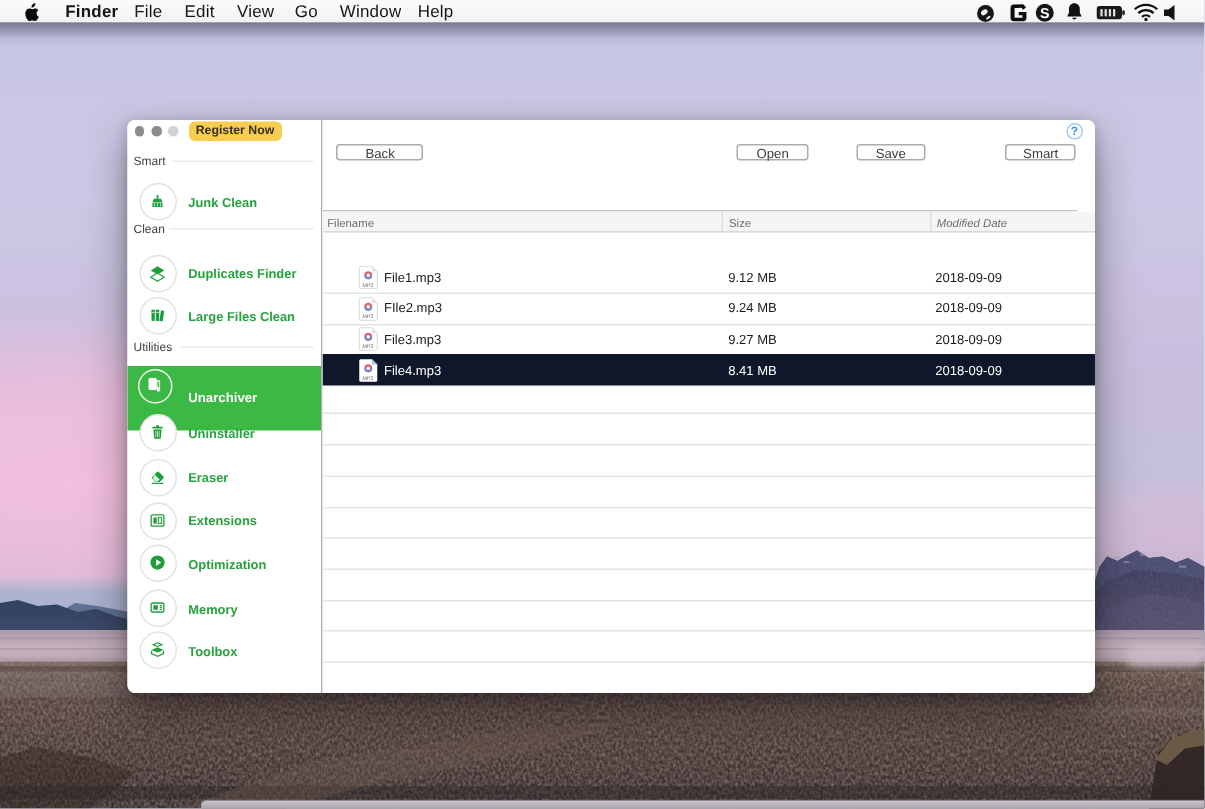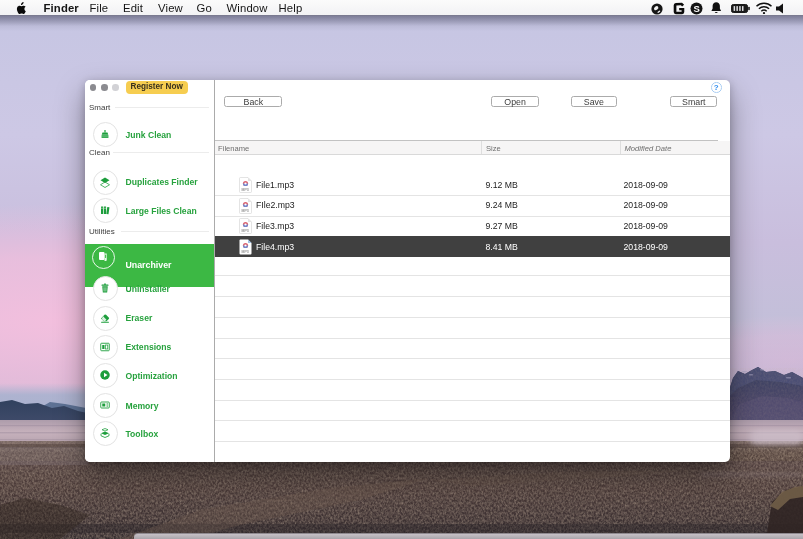--- a/index.html
+++ b/index.html
@@ -398,21 +398,21 @@
           <path d="M18,1 l7,7 h-7 z" fill="#e3e3e3"></path>
           <circle cx="13" cy="13" r="5.2" fill="#da6370"></circle>
           <path d="M7.8,13 a5.2,5.2 0 0 0 10.4,0 z" fill="#7388cd"></path>
           <circle cx="13" cy="13" r="2.2" fill="#fff"></circle>
           <text x="5.2" y="28.5" font-size="7" fill="#666" font-family="Liberation Sans">MP3</text>
         </svg>
         <span class="nm" style="left:41.5px;">File3.mp3</span>
         <span class="sz">9.27 MB</span>
           <span class="dt">2018-09-09</span>
       </div>
-      <div class="row" style="top:95.5px;height:21px;background:#404040;border-bottom:none;color:#fff;">
+      <div class="row" style="top:95.5px;height:21px;background:#0f172a;border-bottom:none;color:#fff;">
         <svg class="abs" style="left:24.5px;top:2.6px" width="13" height="16" viewBox="0 0 26 32">
           <path d="M1,3 a2,2 0 0 1 2,-2 h15 l7,7 v21 a2,2 0 0 1 -2,2 H3 a2,2 0 0 1 -2,-2 z" fill="#fff"></path>
           <path d="M18,1 l7,7 h-7 z" fill="#9fc1e8"></path>
           <circle cx="13" cy="13" r="5.2" fill="#da6370"></circle>
           <path d="M7.8,13 a5.2,5.2 0 0 0 10.4,0 z" fill="#7388cd"></path>
           <circle cx="13" cy="13" r="2.2" fill="#fff"></circle>
           <text x="5.2" y="28.5" font-size="7" fill="#666" font-family="Liberation Sans">MP3</text>
         </svg>
         <span class="nm" style="left:41.5px;">File4.mp3</span>
         <span class="sz">8.41 MB</span>

